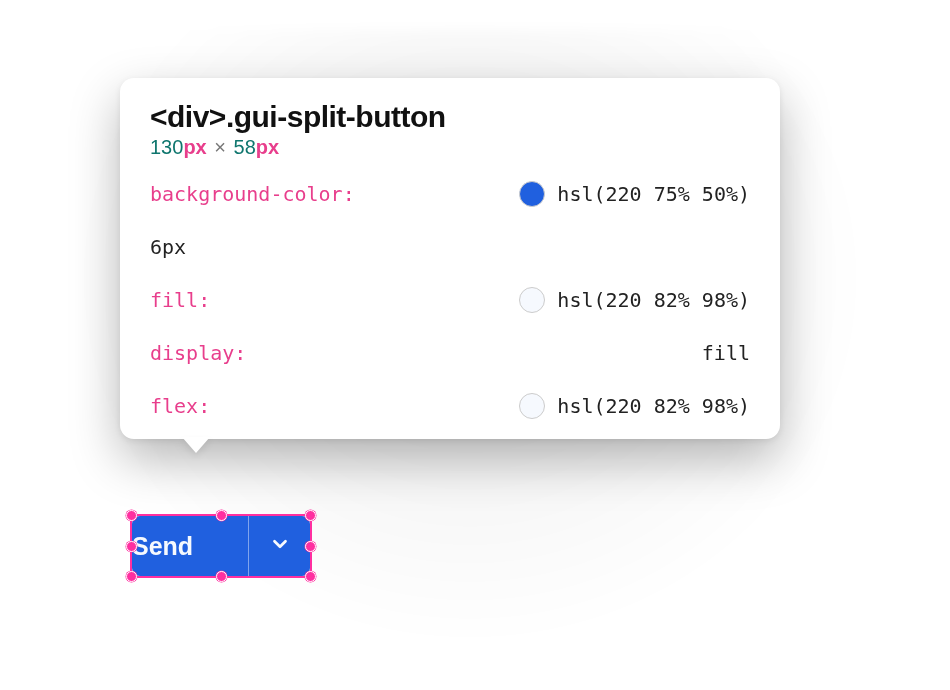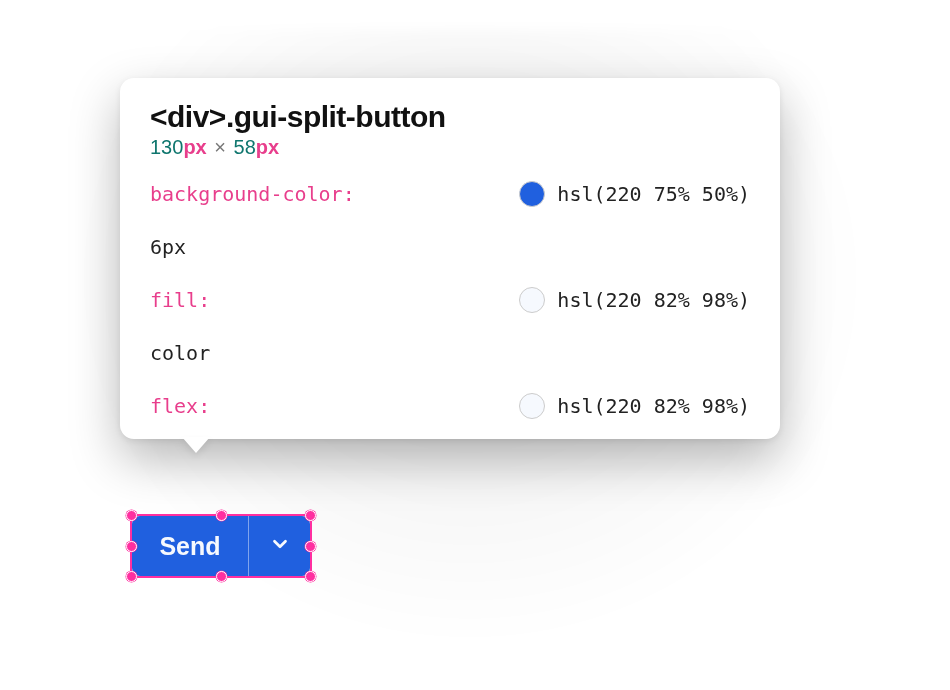--- a/index.html
+++ b/index.html
@@ -109,21 +109,20 @@
     height: 60px;
     width: 178px;
     overflow: hidden;
     font-size: 25px;
     font-weight: 600;
   }
   .split-button .btn-main {
     flex: 1;
     display: flex;
     align-items: center;
-    justify-content: center;
     cursor: pointer;
   }
   .split-button .btn-arrow {
     width: 62px;
     border-left: 1px solid hsla(220,82%,98%,0.45);
     display: flex;
     align-items: center;
     justify-content: center;
     cursor: pointer;
   }
@@ -181,22 +180,23 @@
       </span>
     </div>
     <div class="prop-row">
       <span class="prop-name">fill:</span>
       <span class="prop-value-wrap">
         <span class="swatch" style="background:hsl(220 82% 98%);"></span>
         <span>hsl(220 82% 98%)</span>
       </span>
     </div>
     <div class="prop-row">
-      <span class="prop-value-wrap">
-        <span>color</span>
+      <span class="prop-name">display:</span>
+      <span class="prop-value-wrap">
+        <span>fill</span>
       </span>
     </div>
     <div class="prop-row">
       <span class="prop-name">flex:</span>
       <span class="prop-value-wrap">
         <span class="swatch" style="background:hsl(220 82% 98%);"></span>
         <span>hsl(220 82% 98%)</span>
       </span>
     </div>
   </div>

